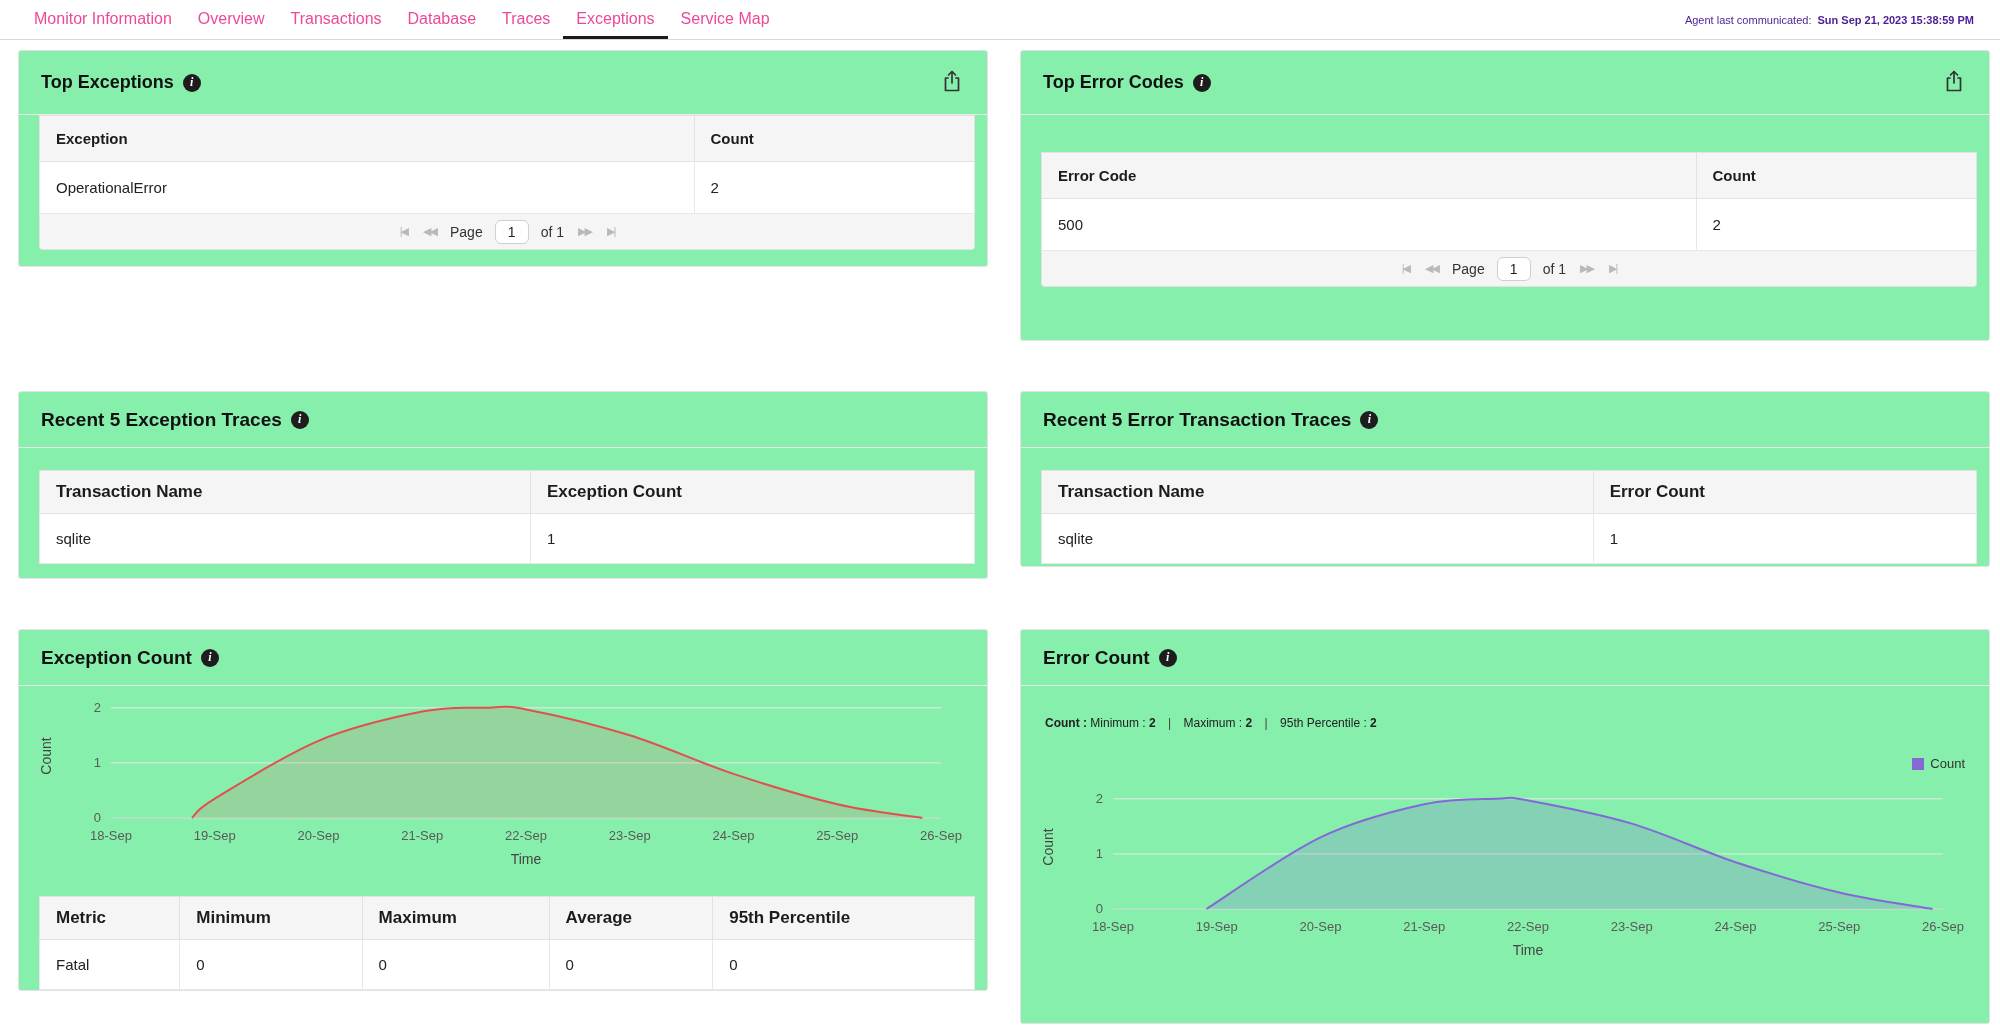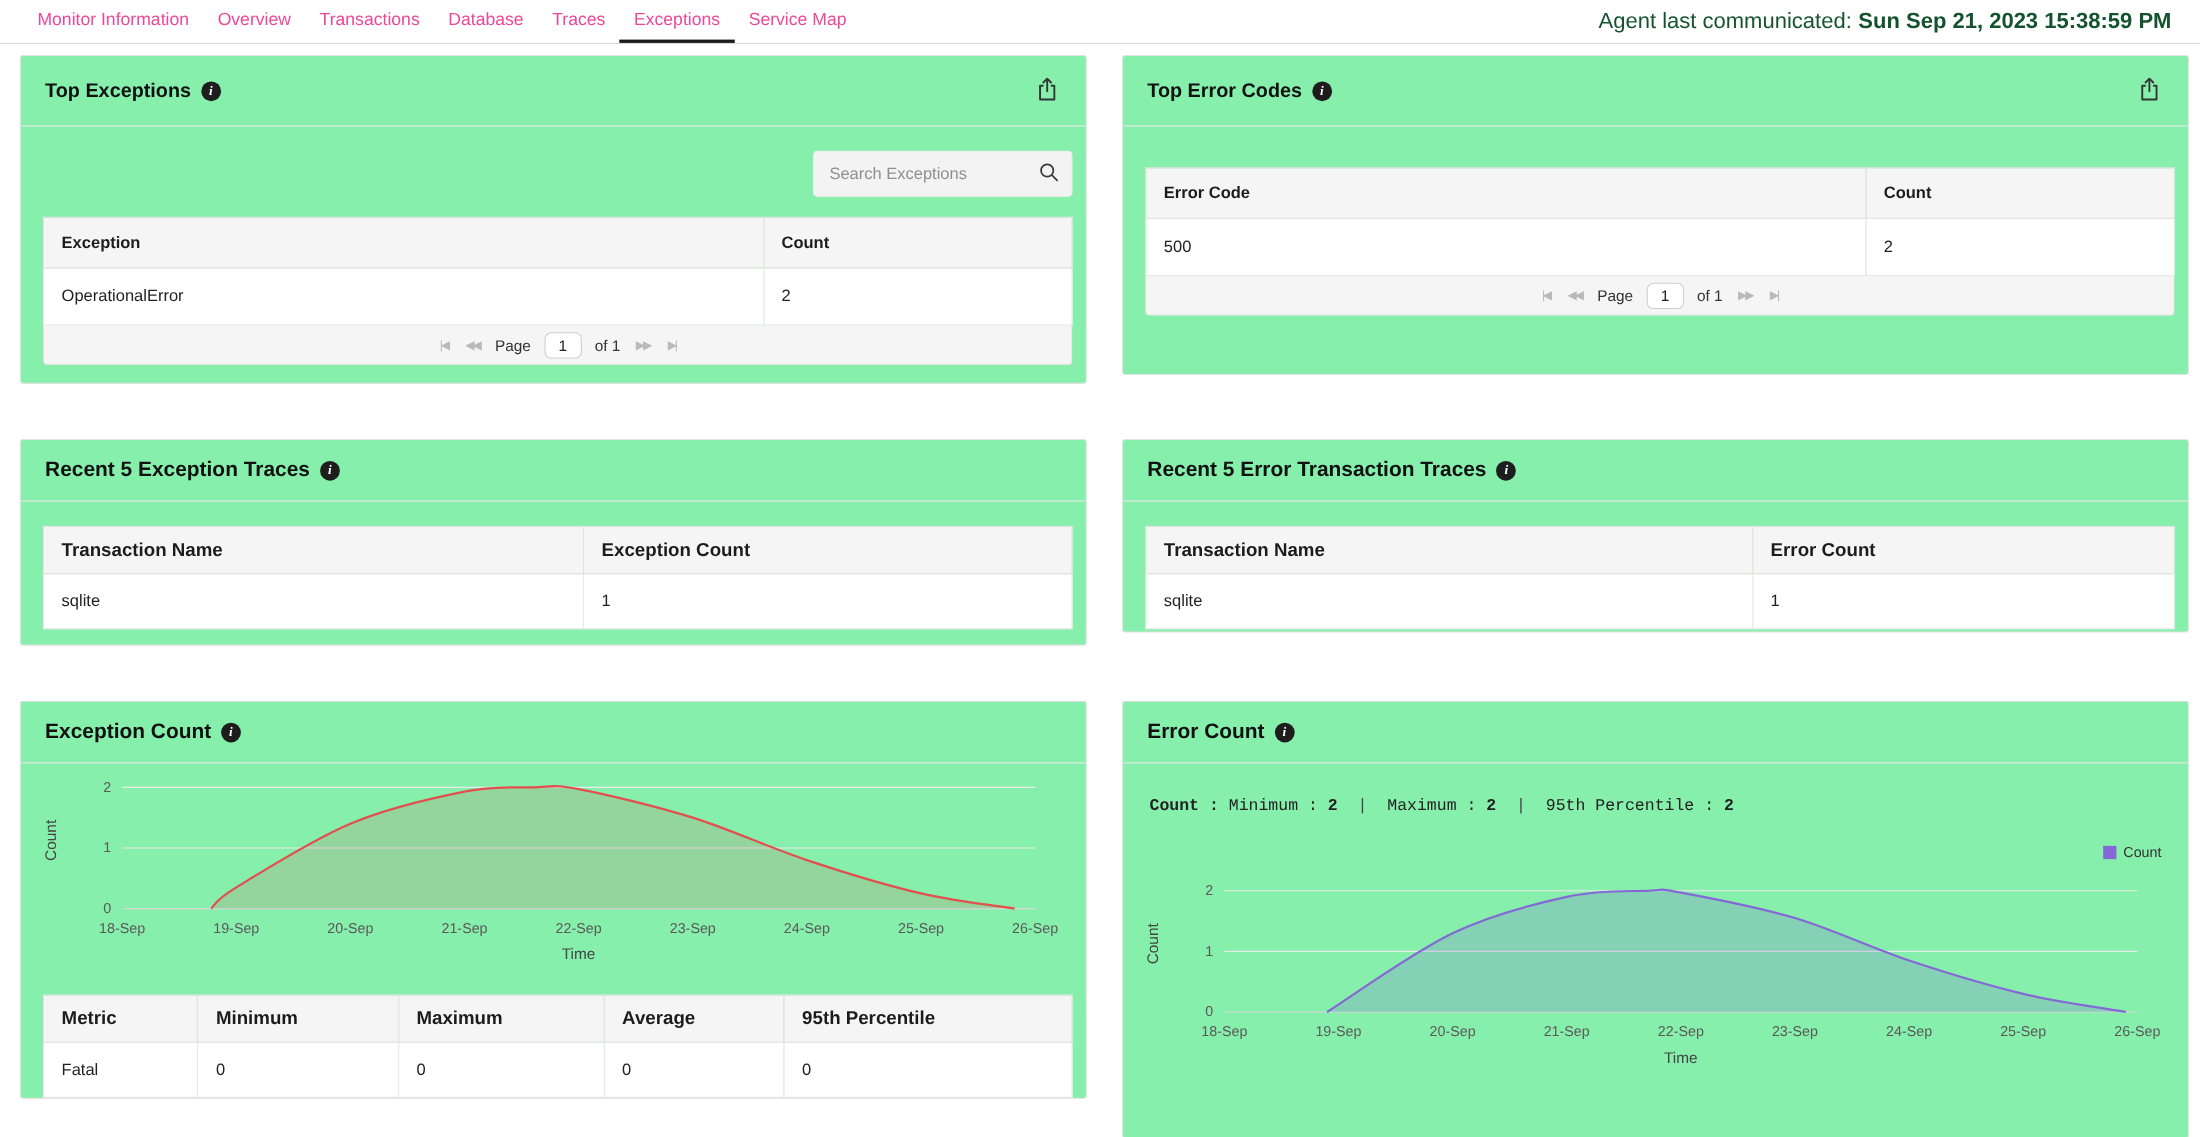--- a/index.html
+++ b/index.html
@@ -14,21 +14,21 @@
     height:40px; display:flex; justify-content:space-between; align-items:stretch;
     border-bottom:1px solid #d9d9d9; padding:0 26px 0 21px; background:#fff;
   }
   .tabs { display:flex; }
   .tab {
     display:flex; align-items:center; padding:2px 13px 0 13px;
     font-size:16px; color:#ec4899; cursor:pointer;
     border-bottom:3px solid transparent; white-space:nowrap;
   }
   .tab.active { border-bottom-color:#1b1b1b; }
-  .agent { display:flex; align-items:center; font-size:20px; color:#14532d; white-space:nowrap; }
+  .agent { display:flex; align-items:center; font-size:11px; color:#4c1d95; white-space:nowrap; }
   .agent b { margin-left:6px; font-weight:700; }
   
   .content {
     padding:10px 14px 0 18px;
     display:grid; grid-template-columns:1fr 1fr; column-gap:32px; row-gap:50px;
     align-items:start;
   }
   .card { background:#86efac; border:1px solid #e2e2e2; border-radius:3px; }
   .card-header {
     height:64px; display:flex; align-items:center; justify-content:space-between;
@@ -80,21 +80,21 @@
     text-align:center; font-size:14px; background:#fff; font-family:inherit; color:#222;
   }
   
   .legend-row { display:flex; justify-content:flex-end; gap:20px; padding:26px 24px 6px; }
   .legend-item { display:flex; align-items:center; gap:6px; font-size:13px; color:#333; cursor:pointer; }
   .legend-swatch { width:12px; height:12px; display:inline-block; }
   .chart-box { margin:0 12px; }
   .chart-box svg { display:block; }
   .tick { font-size:13px; fill:#5a5a5a; font-family:"Liberation Sans",sans-serif; }
   .axislab { font-size:14px; fill:#444; font-family:"Liberation Sans",sans-serif; }
-  .summary { padding:30px 24px 0; font-size:15px; color:#222;font-family:Liberation Mono, monospace; }
+  .summary { padding:30px 24px 0; font-size:12px; color:#222; }
   .summary b { font-weight:700; }
   .summary .sep { margin:0 9px; color:#444; }
   .pb-lg { padding-bottom:60px; }
 </style>
 </head>
 <body>
 
 <nav class="topnav">
   <div class="tabs">
     <div class="tab">Monitor Information</div>
@@ -121,33 +121,20 @@
       </div>
       <button class="icon-btn">
         <span>
           <svg width="22" height="24" viewBox="0 0 22 24" fill="none" stroke="#333" stroke-width="1.7" stroke-linecap="round" stroke-linejoin="round">
             <path d="M7 9 H4.5 V21.5 H17.5 V9 H15"></path>
               <path d="M11 14 V3"></path>
               <path d="M7.5 6 L11 2.5 L14.5 6"></path>
           </svg>
         </span>
       </button>
-    </div>
-    <div class="search-row">
-      <div class="searchbox">
-        <input type="text" placeholder="Search Exceptions" style="">
-        <button class="search-btn">
-          <span>
-            <svg width="19" height="19" viewBox="0 0 19 19">
-              <circle cx="8" cy="8" r="5.6" fill="none" stroke="#3a3a3a" stroke-width="1.6"></circle>
-              <line x1="12.3" y1="12.3" x2="17" y2="17" stroke="#3a3a3a" stroke-width="1.6" stroke-linecap="round"></line>
-            </svg>
-          </span>
-        </button>
-      </div>
     </div>
     <div class="tablewrap">
       <table>
         <colgroup>
             <col style="width:70%">
             <col style="width:30%">
           </colgroup>
         <thead>
             <tr>
           <th>Exception</th>

